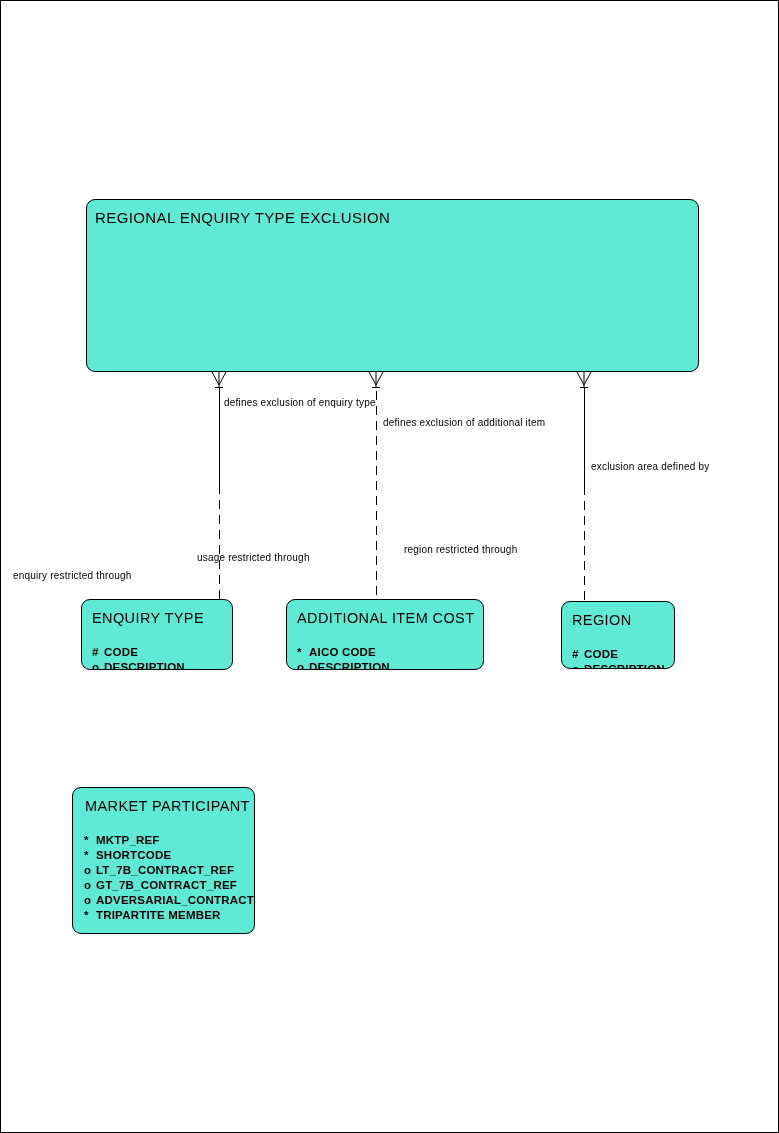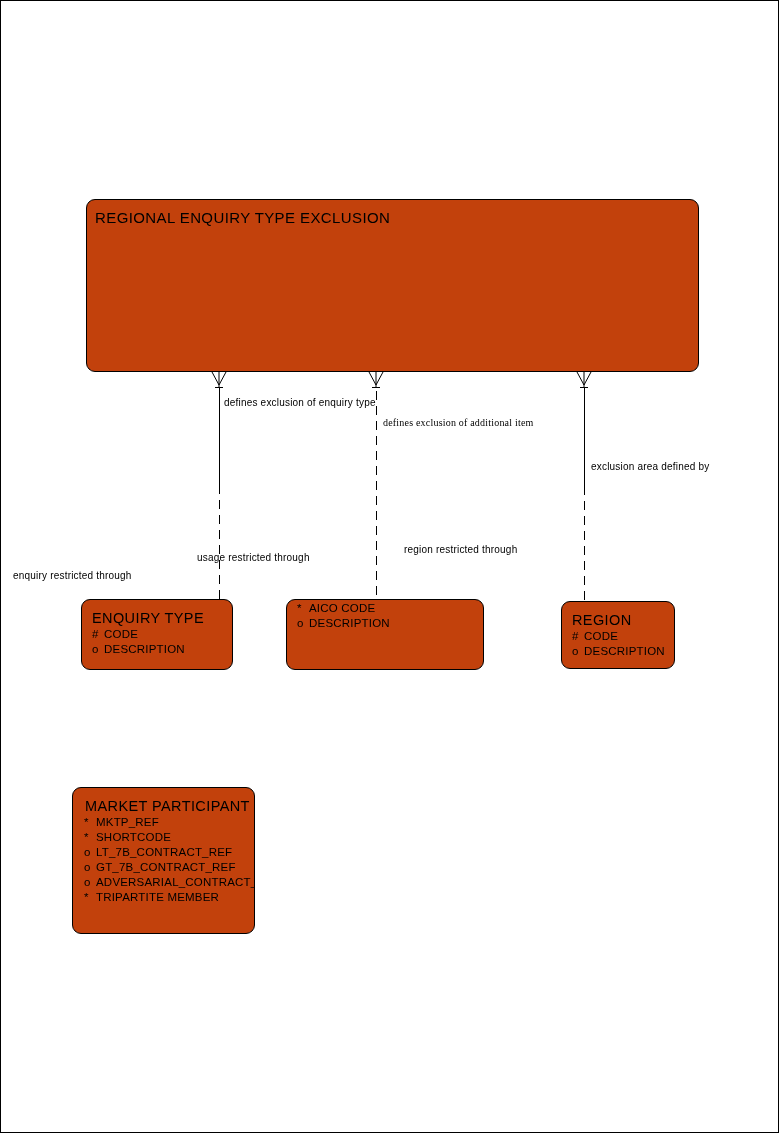--- a/index.html
+++ b/index.html
@@ -12,32 +12,32 @@
     color: #000;
     overflow: hidden;
   }
   #wires { position: absolute; left: 0; top: 0; width: 779px; height: 1133px; }
 
   .entity {
     position: absolute;
     box-sizing: border-box;
     border: 1px solid #000;
     border-radius: 9px;
-    background: #c2410c;
+    background: #5eead4;
     overflow: hidden;
     white-space: nowrap;
   }
   .entity-title {
     font-size: 14.5px;
     letter-spacing: 0.4px;
     padding: 10px 0 0 10px;
     line-height: 16px;
   }
   .entity-title.big { font-size: 15px; padding: 10px 0 0 8px; }
-  .attrs { margin-top: 1px; padding-left: 10px; }
+  .attrs { margin-top: 19px; padding-left: 10px; font-weight: bold; }
   .attr { font-size: 11.5px; letter-spacing: 0.2px; line-height: 15px; }
   .attr .prefix { display: inline-block; width: 12px; }
 
   .rel-label {
     position: absolute;
     font-size: 10px;
     letter-spacing: 0.2px;
     line-height: 15px;
     white-space: nowrap;
   }
@@ -80,36 +80,37 @@
       <line x1="583.5" y1="485" x2="583.5" y2="600" stroke-dasharray="9,6"></line>
     </g>
   </g>
 </svg>
 
 <div class="entity" style="left:85px; top:198px; width:613px; height:173px;">
   <div class="entity-title big">REGIONAL ENQUIRY TYPE EXCLUSION</div>
 </div>
 
 <div class="rel-label" style="left:223px; top:394px;">defines exclusion of enquiry type</div>
-<div class="rel-label" style="left:382px; top:414px;font-family:Liberation Serif, serif;">defines exclusion of additional item</div>
+<div class="rel-label" style="left:382px; top:414px;">defines exclusion of additional item</div>
 <div class="rel-label" style="left:590px; top:434px;margin-top:24px;">exclusion area defined by</div>
 
 <div class="rel-label" style="left:12px; top:567px;">enquiry restricted through</div>
 <div class="rel-label" style="left:196px; top:549px;">usage restricted through</div>
 <div class="rel-label" style="left:403px; top:541px;">region restricted through</div>
 
 <div class="entity" style="left:80px; top:598px; width:152px; height:71px;">
   <div class="entity-title">ENQUIRY TYPE</div>
   <div class="attrs">
     <div class="attr"><span class="prefix">#</span><span>CODE</span></div>
     <div class="attr"><span class="prefix">o</span><span>DESCRIPTION</span></div>
   </div>
 </div>
 
 <div class="entity" style="left:285px; top:598px; width:198px; height:71px;">
+  <div class="entity-title">ADDITIONAL ITEM COST</div>
   <div class="attrs">
     <div class="attr"><span class="prefix">*</span><span>AICO CODE</span></div>
     <div class="attr"><span class="prefix">o</span><span>DESCRIPTION</span></div>
   </div>
 </div>
 
 <div class="entity" style="left:560px; top:600px; width:114px; height:68px;">
   <div class="entity-title">REGION</div>
   <div class="attrs">
     <div class="attr"><span class="prefix">#</span><span>CODE</span></div>

